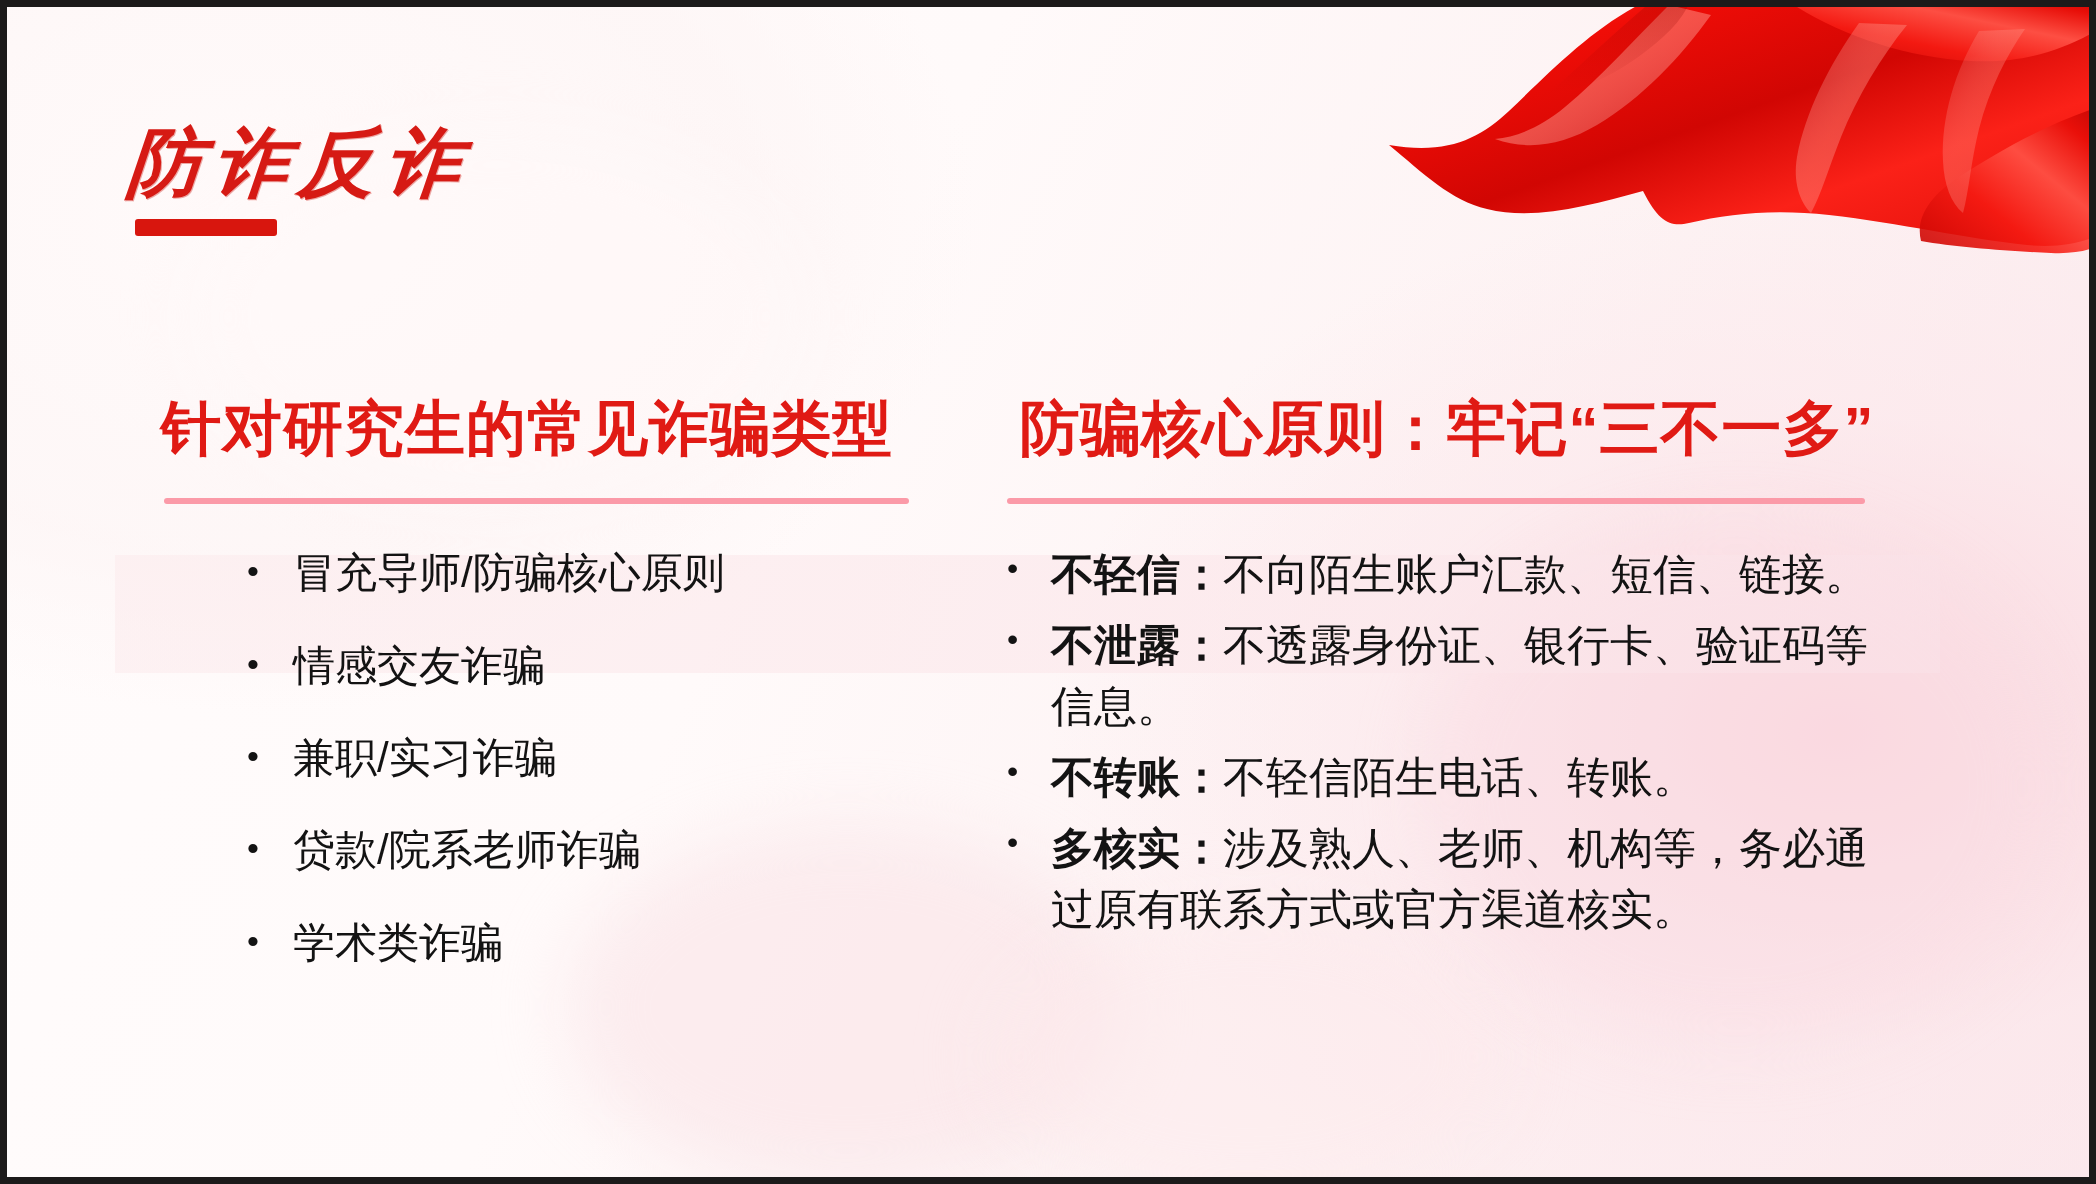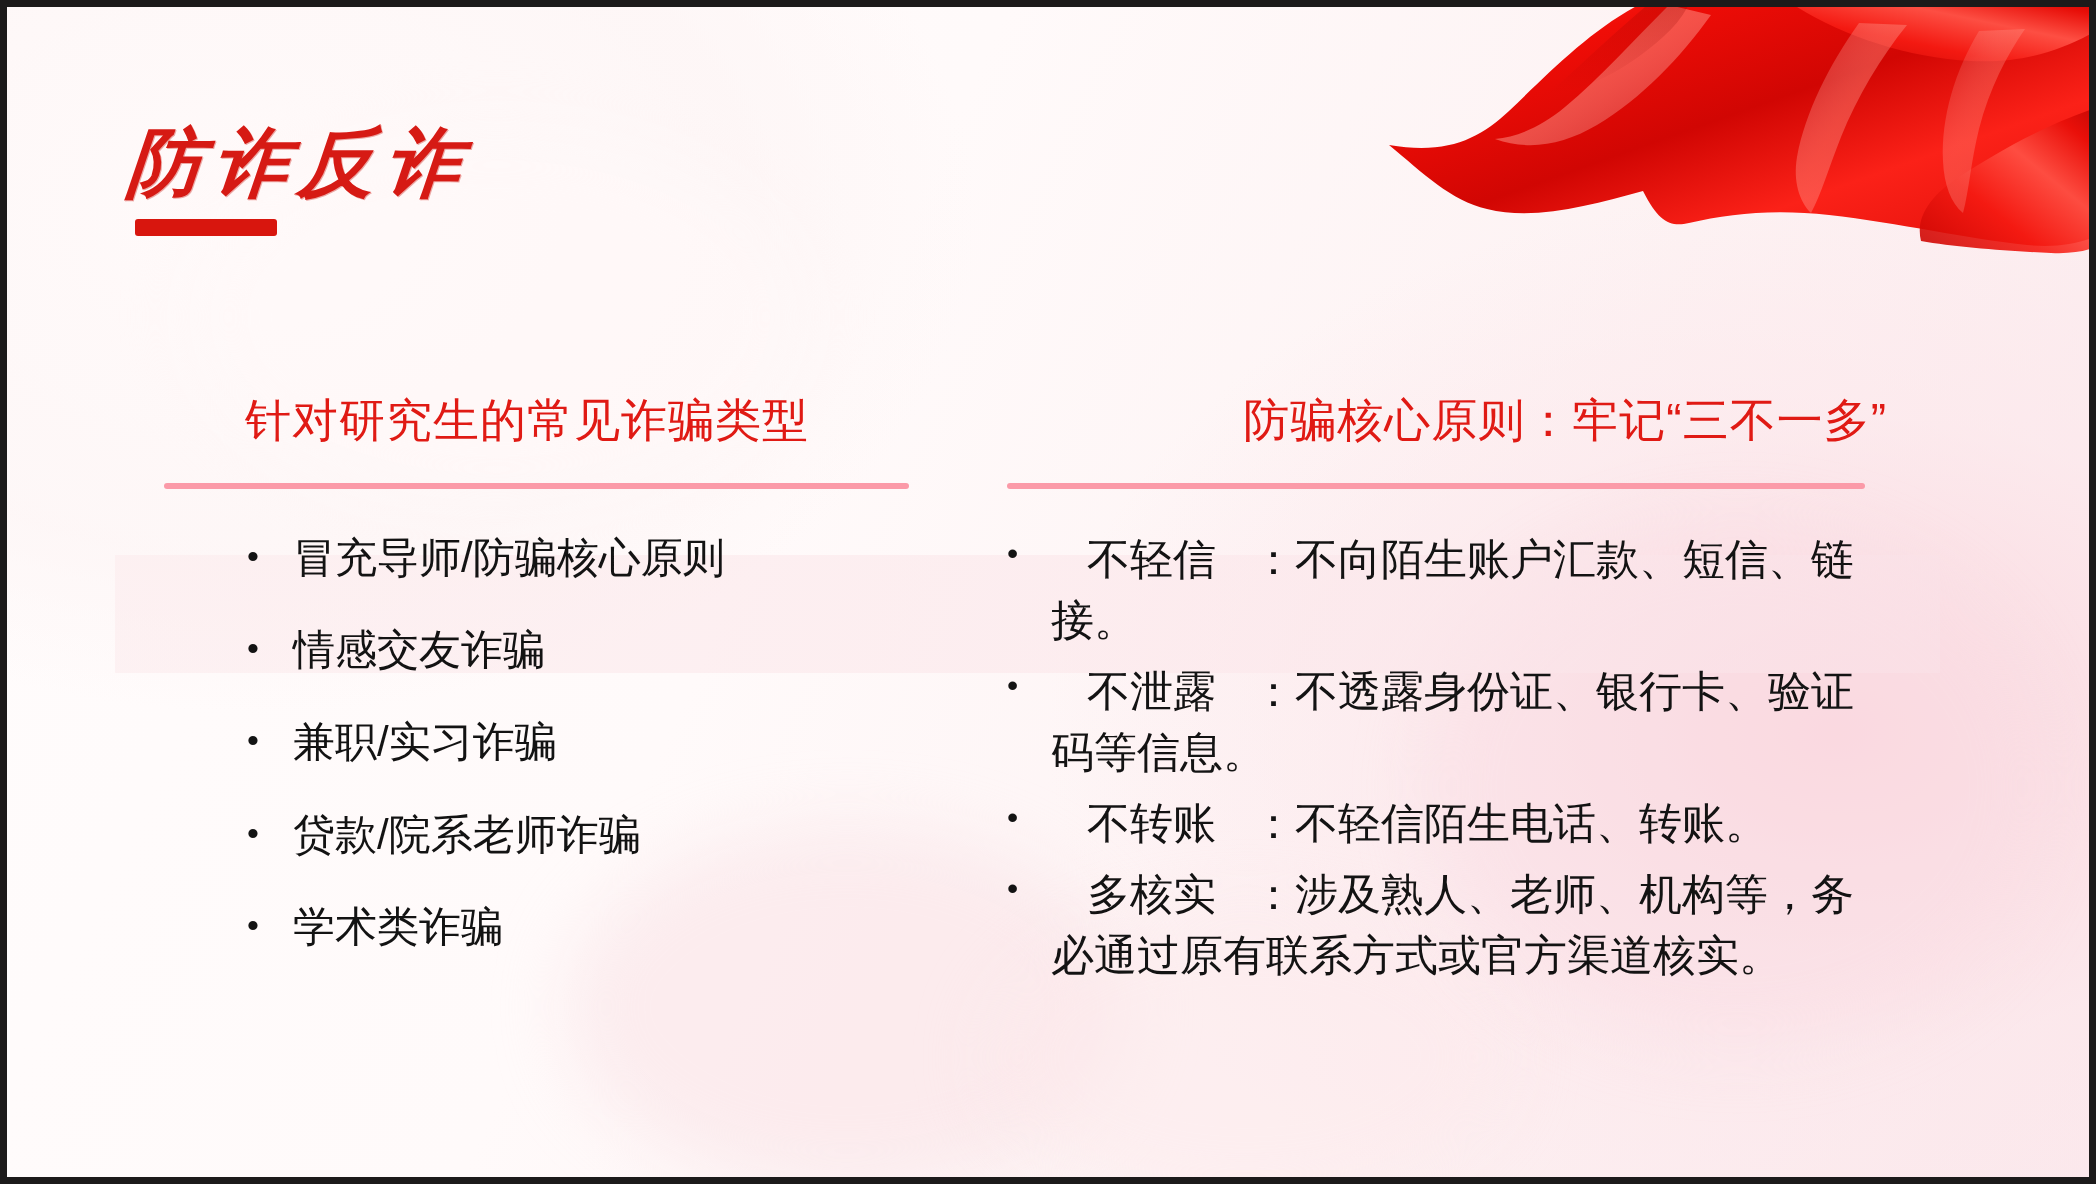--- a/index.html
+++ b/index.html
@@ -80,28 +80,28 @@
     border-radius: 3px;
   }
 
   
   .col { position: absolute; top: 388px; }
   #col-left  { left: 140px;  width: 760px; }
   #col-right { left: 1000px; width: 880px; }
 
   .col-heading {
     color: #e01a14;
-    font-size: 46px;
-    font-weight: 400;
+    font-size: 60px;
+    font-weight: 700;
     line-height: 1.12;
     white-space: nowrap;
     letter-spacing: 1px;
   }
   #col-left .col-heading  { text-align: center; }
-  #col-right .col-heading { text-align: right; }
+  #col-right .col-heading { text-align: center; }
 
   .col-divider {
     height: 6px;
     border-radius: 3px;
     background: #fb9aa8;
     margin-top: 36px;
   }
   #col-left .col-divider  { width: 745px; margin-left: 17px; }
   #col-right .col-divider { width: 858px; margin-left: 0; }
 
@@ -145,21 +145,21 @@
   #list-left .dot { font-size: 34px; width: 46px; padding-top: 4px; }
 
   
   #list-right { margin-top: 40px; padding-left: 0px; }
   #list-right li {
     font-size: 43px;
     line-height: 1.42;
     margin-bottom: 10px;
   }
   #list-right .dot { font-size: 32px; width: 44px; padding-top: 8px; }
-  #list-right .term { font-weight: 400; margin-left: 36px; }
+  #list-right .term { font-weight: 700; }
 
   .r-detail { font-weight: 400; }
 </style>
 </head>
 <body>
 
 <div id="slide">
   <div id="canvas">
 
     <div class="wm wm-c"></div>

